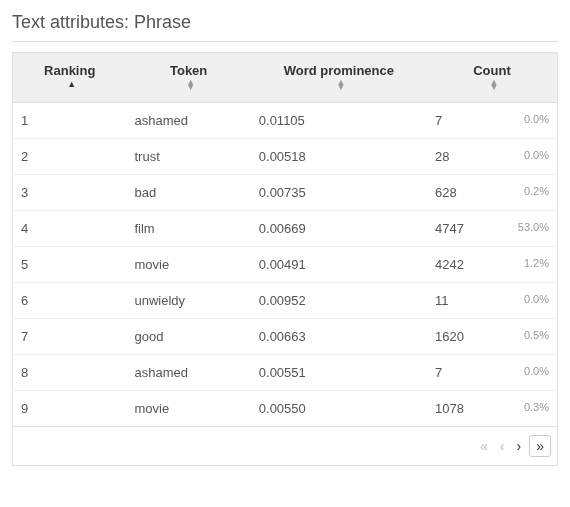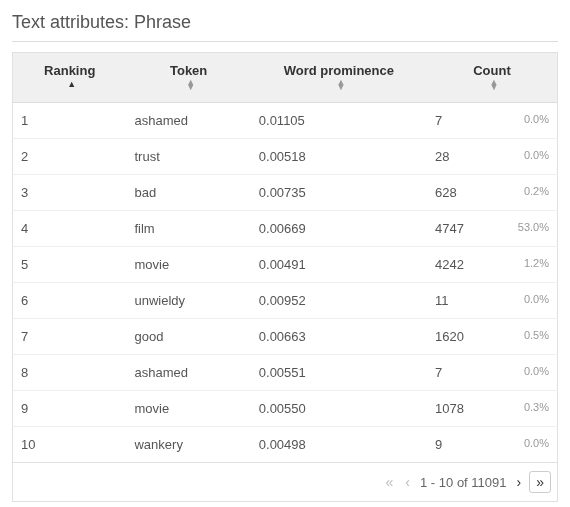--- a/index.html
+++ b/index.html
@@ -193,28 +193,21 @@
         <td>ashamed</td>
         <td>0.00551</td>
         <td><span class="count-val">7</span><span class="pct">0.0%</span></td>
       </tr>
       <tr>
         <td>9</td>
         <td>movie</td>
         <td>0.00550</td>
         <td><span class="count-val">1078</span><span class="pct">0.3%</span></td>
       </tr>
-      <tr>
-        <td>10</td>
-        <td>wankery</td>
-        <td>0.00498</td>
-        <td><span class="count-val">9</span><span class="pct">0.0%</span></td>
-      </tr>
     </tbody>
 </table>
 
 <div class="pager">
   <span class="pager-btn">«</span>
   <span class="pager-btn">‹</span>
-  <span class="pager-text">1 - 10 of 11091</span>
   <span class="pager-btn enabled">›</span>
   <span class="pager-btn enabled pager-last">»</span>
 </div>
 
 </body></html>

